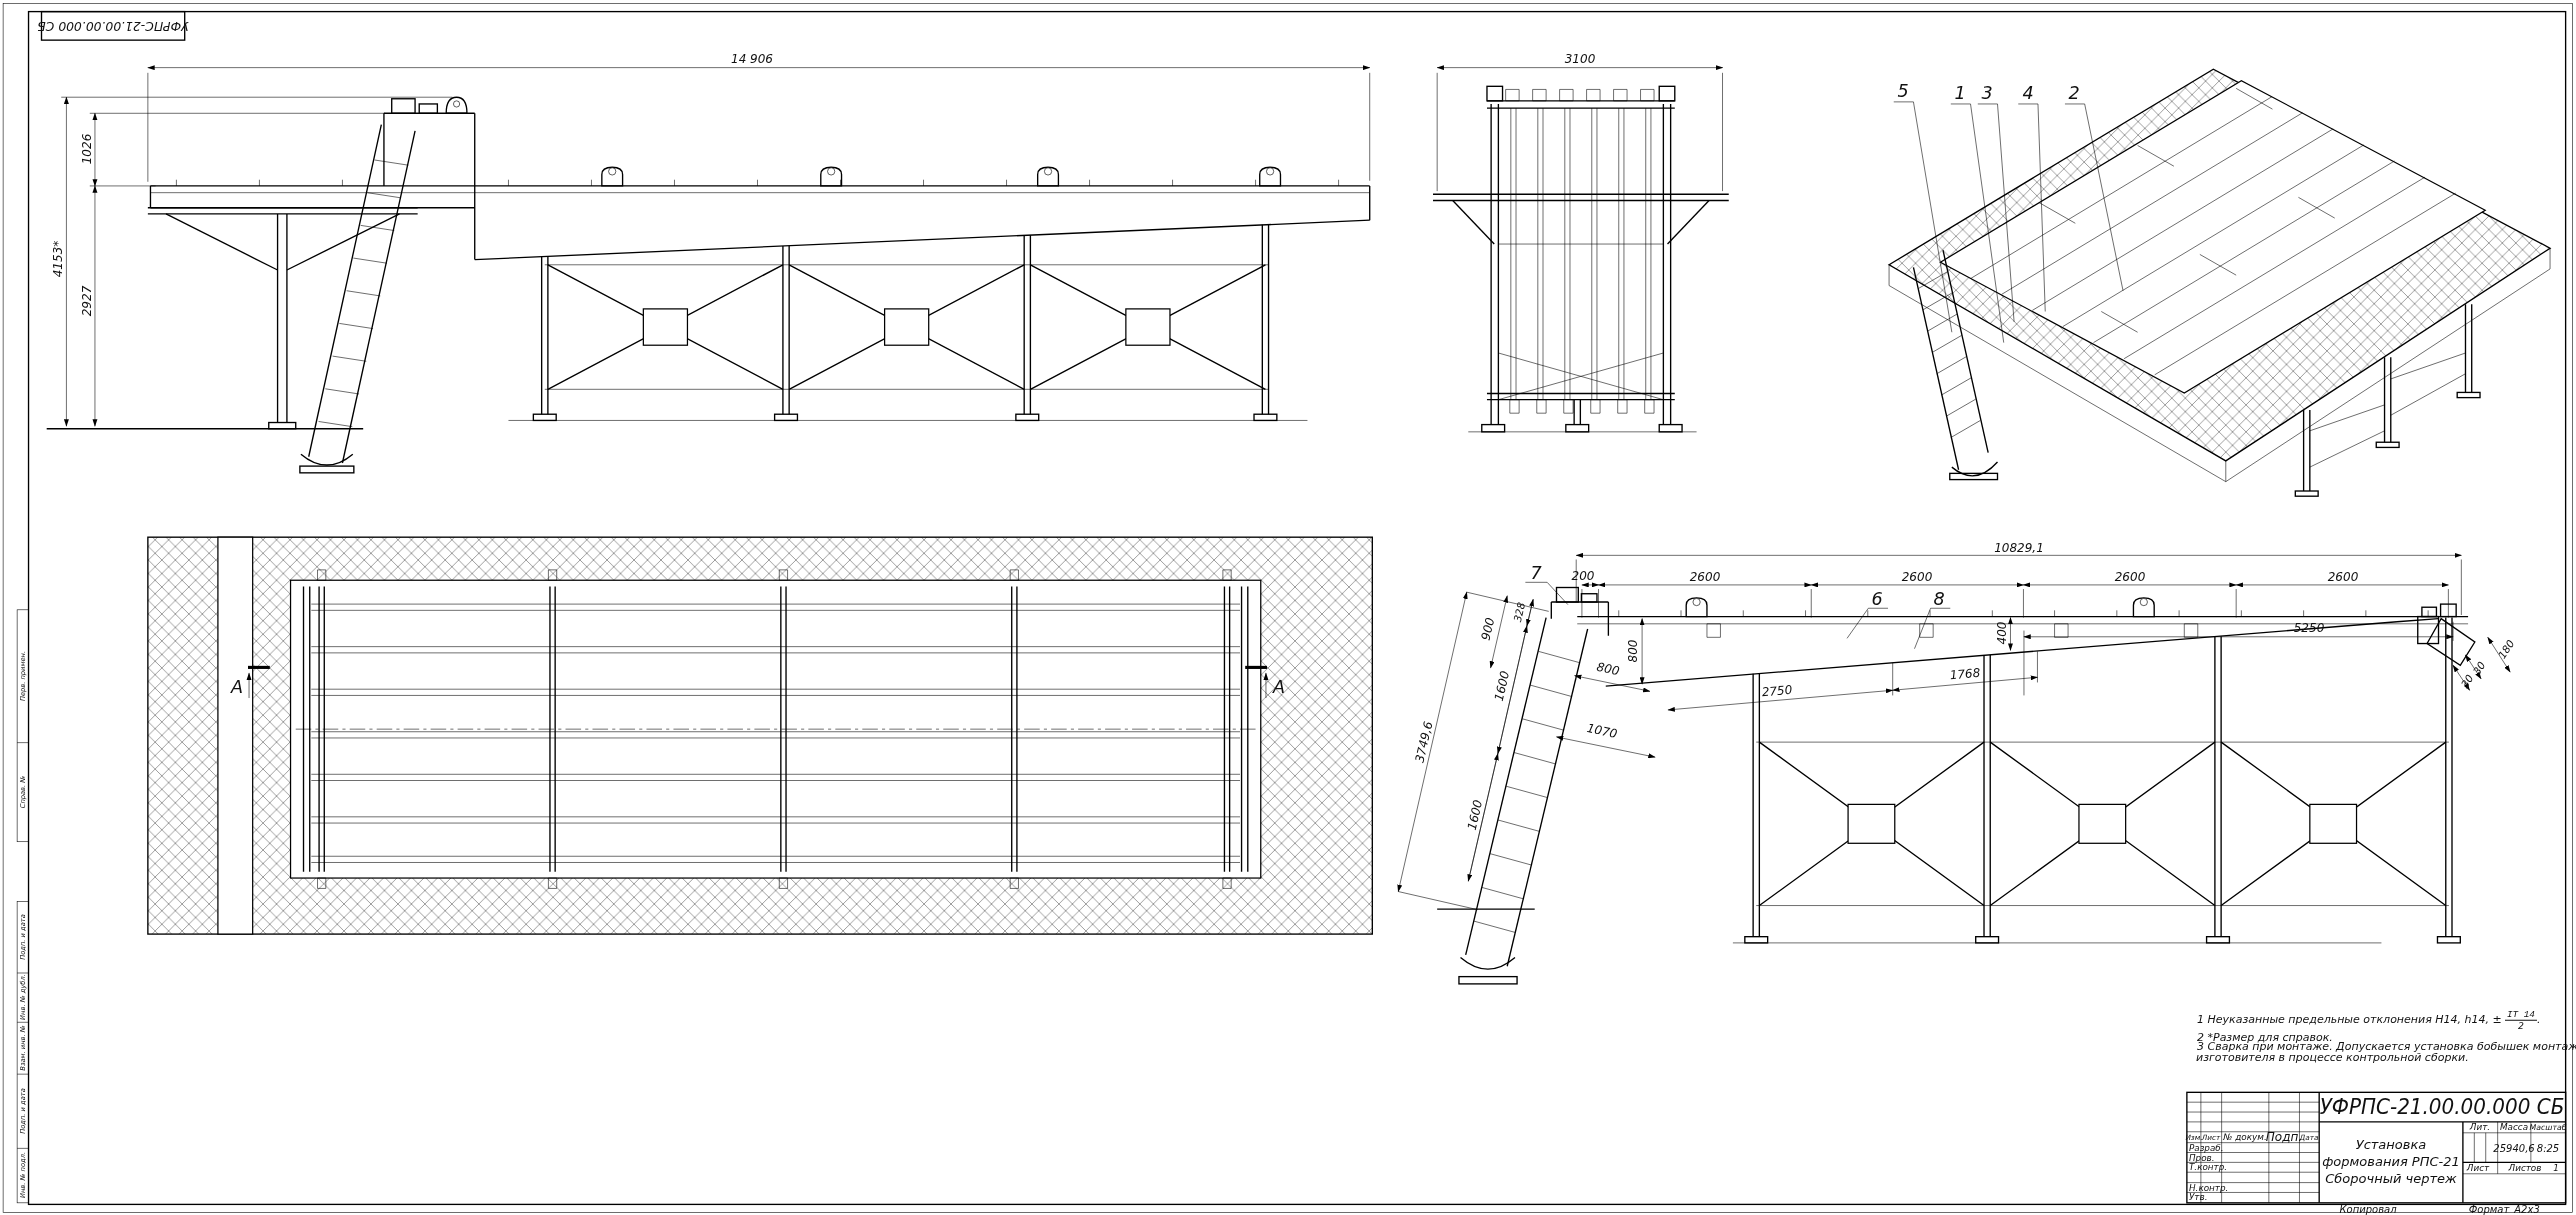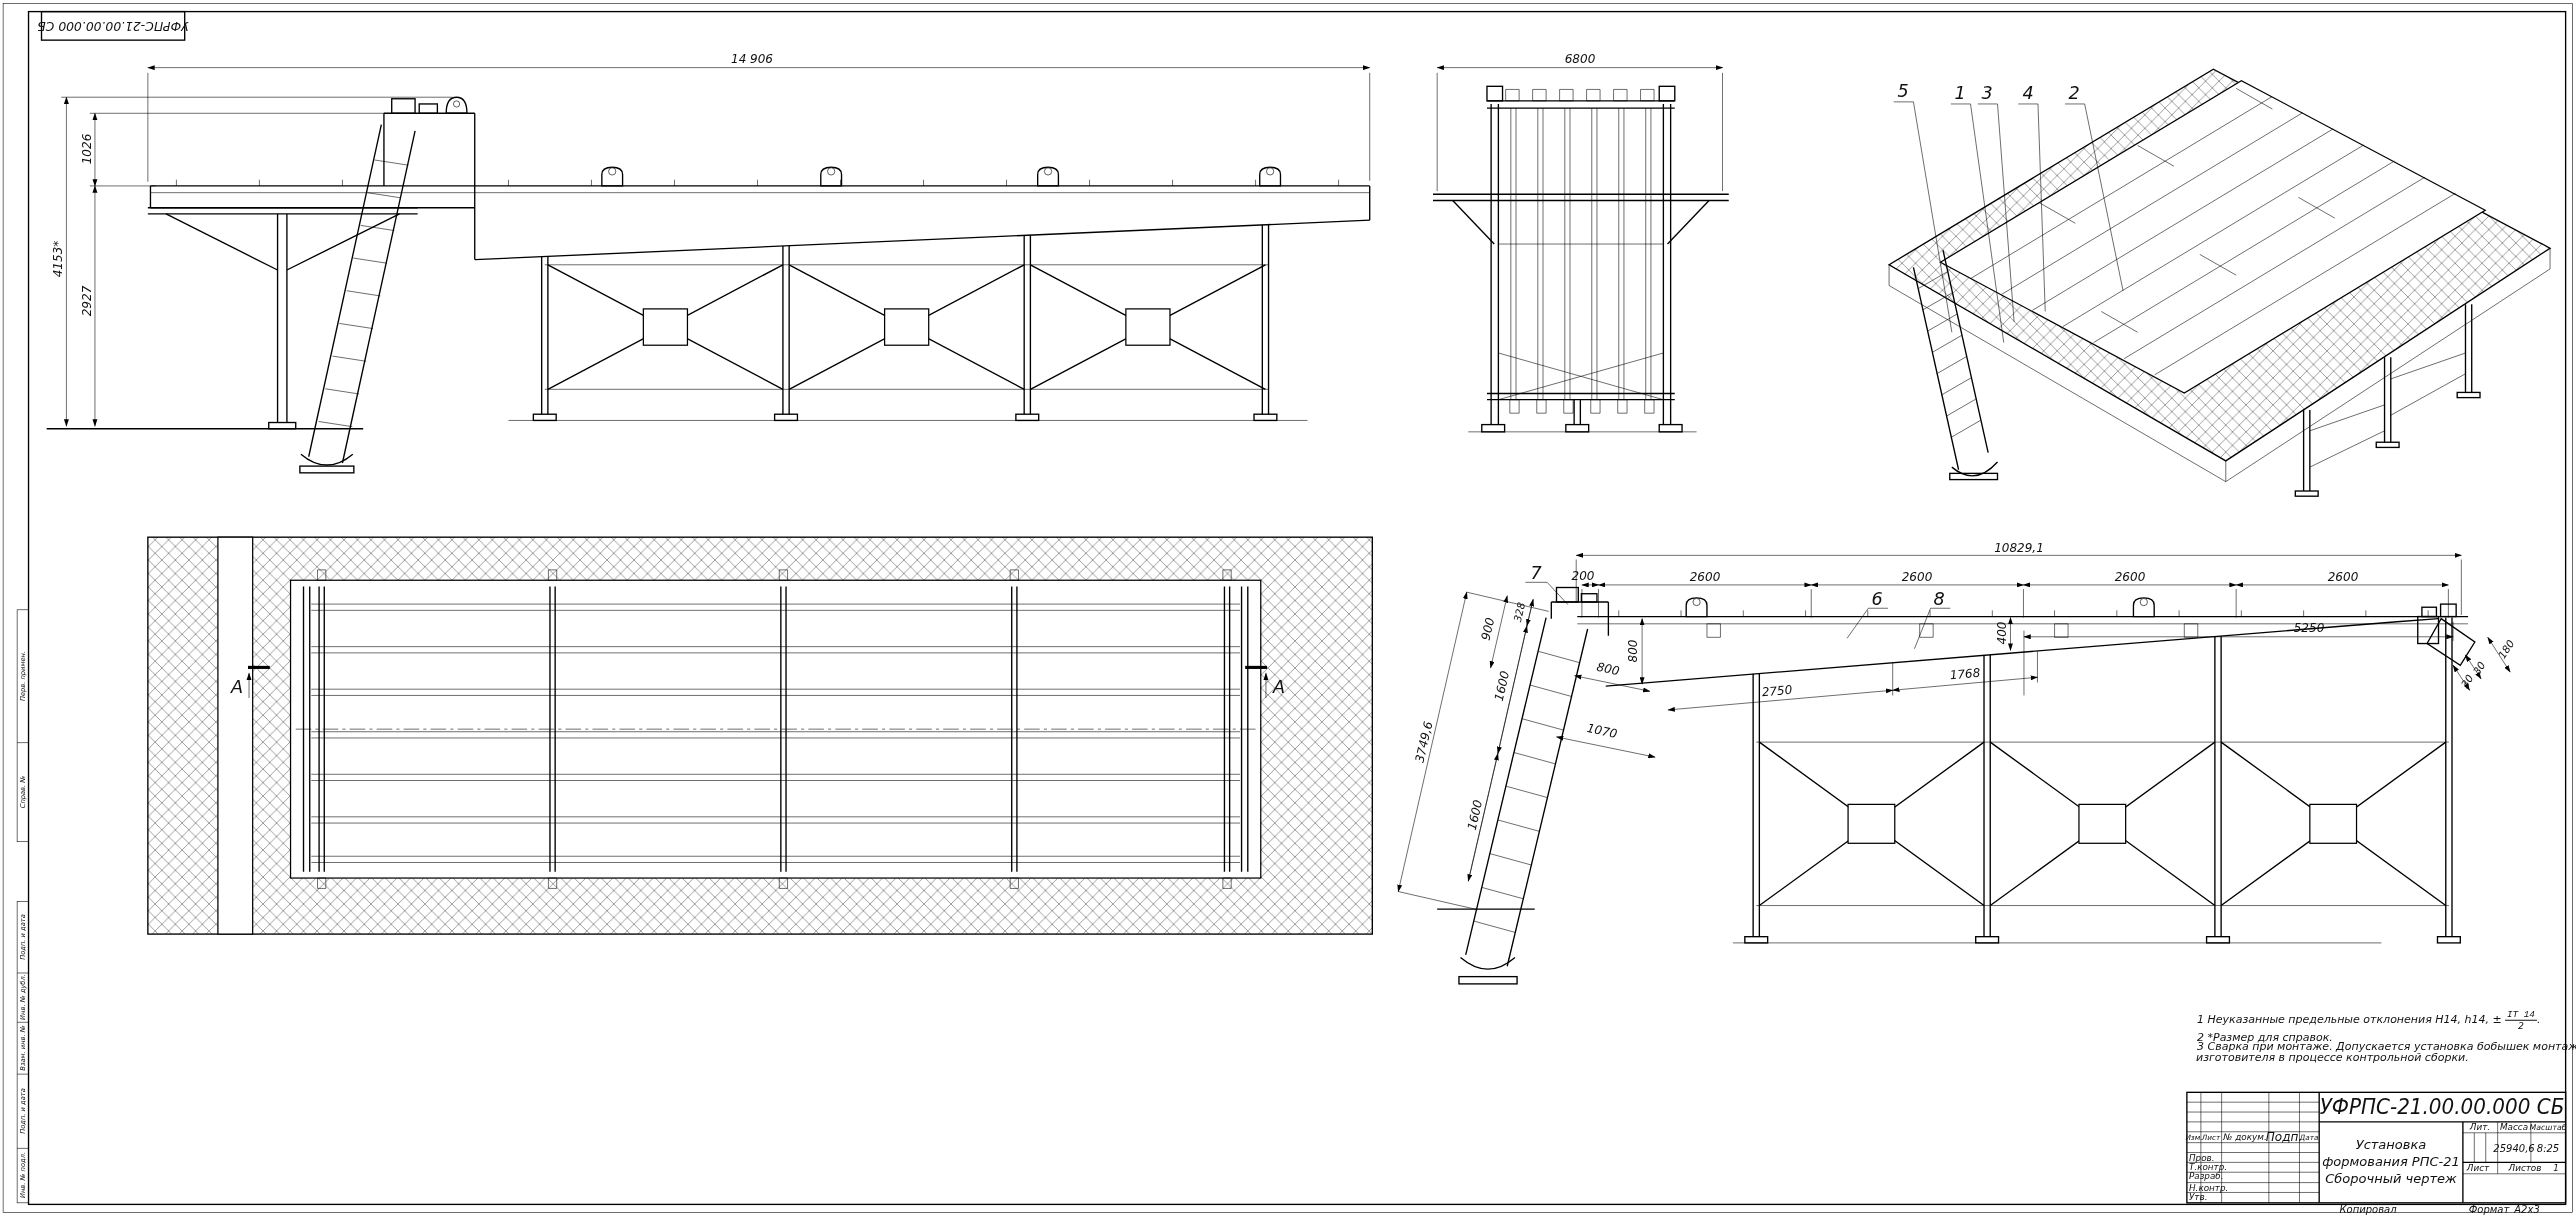--- a/index.html
+++ b/index.html
@@ -294,21 +294,21 @@
 <span class="Lm" style="left:23px;top:997px">Инв. № дубл.</span>
 <span class="Lm" style="left:23px;top:1048px">Взам. инв. №</span>
 <span class="Lm" style="left:23px;top:1111px">Подп. и дата</span>
 <span class="Lm" style="left:23px;top:1175px">Инв. № подл.</span>
 
 <span class="L" style="left:752px;top:59px">14 906</span>
 <span class="L r90" style="left:58px;top:259px">4153*</span>
 <span class="L r90" style="left:87px;top:149px">1026</span>
 <span class="L r90" style="left:87px;top:301px">2927</span>
 
-<span class="L" style="left:1580px;top:59px">6800</span>
+<span class="L" style="left:1580px;top:59px">3100</span>
 
 <span class="L co" style="left:1903px;top:91px">5</span>
 <span class="L co" style="left:1960px;top:93px">1</span>
 <span class="L co" style="left:1987px;top:93px">3</span>
 <span class="L co" style="left:2028px;top:93px">4</span>
 <span class="L co" style="left:2074px;top:93px">2</span>
 
 <span class="L co" style="left:237px;top:687px">А</span>
 <span class="L co" style="left:1279px;top:687px">А</span>
 
@@ -342,21 +342,21 @@
   <span class="La" style="left:2197px;top:1037px">2  *Размер для справок.</span>
   <span class="La" style="left:2197px;top:1046px">3  Сварка при монтаже. Допускается установка бобышек монтажных стяжек силами предприятия</span>
   <span class="La" style="left:2196px;top:1057px">изготовителя в процессе контрольной сборки.</span>
 </div>
 
 <span class="T" style="left:2194px;top:1137px;font-size:7.3px">Изм.</span>
 <span class="T" style="left:2211px;top:1137px;font-size:7.3px">Лист</span>
 <span class="T" style="left:2245px;top:1137px">№ докум.</span>
 <span class="T" style="left:2284px;top:1137px;font-size:12px">Подп.</span>
 <span class="T" style="left:2309px;top:1137px;font-size:7.3px">Дата</span>
-<span class="Ta" style="left:2189px;top:1176px">Разраб.</span>
+<span class="Ta" style="left:2189px;top:1148px">Разраб.</span>
 <span class="Ta" style="left:2189px;top:1158px">Пров.</span>
 <span class="Ta" style="left:2189px;top:1167px">Т.контр.</span>
 <span class="Ta" style="left:2189px;top:1188px">Н.контр.</span>
 <span class="Ta" style="left:2189px;top:1197px">Утв.</span>
 <span class="Td" style="left:2442px;top:1107px">УФРПС-21.00.00.000 СБ</span>
 <span class="Tn" style="left:2391px;top:1144px">Установка</span>
 <span class="Tn" style="left:2391px;top:1161px">формования РПС-21</span>
 <span class="Tn" style="left:2391px;top:1178px">Сборочный чертеж</span>
 <span class="T" style="left:2480px;top:1127px">Лит.</span>
 <span class="T" style="left:2514px;top:1127px">Масса</span>

